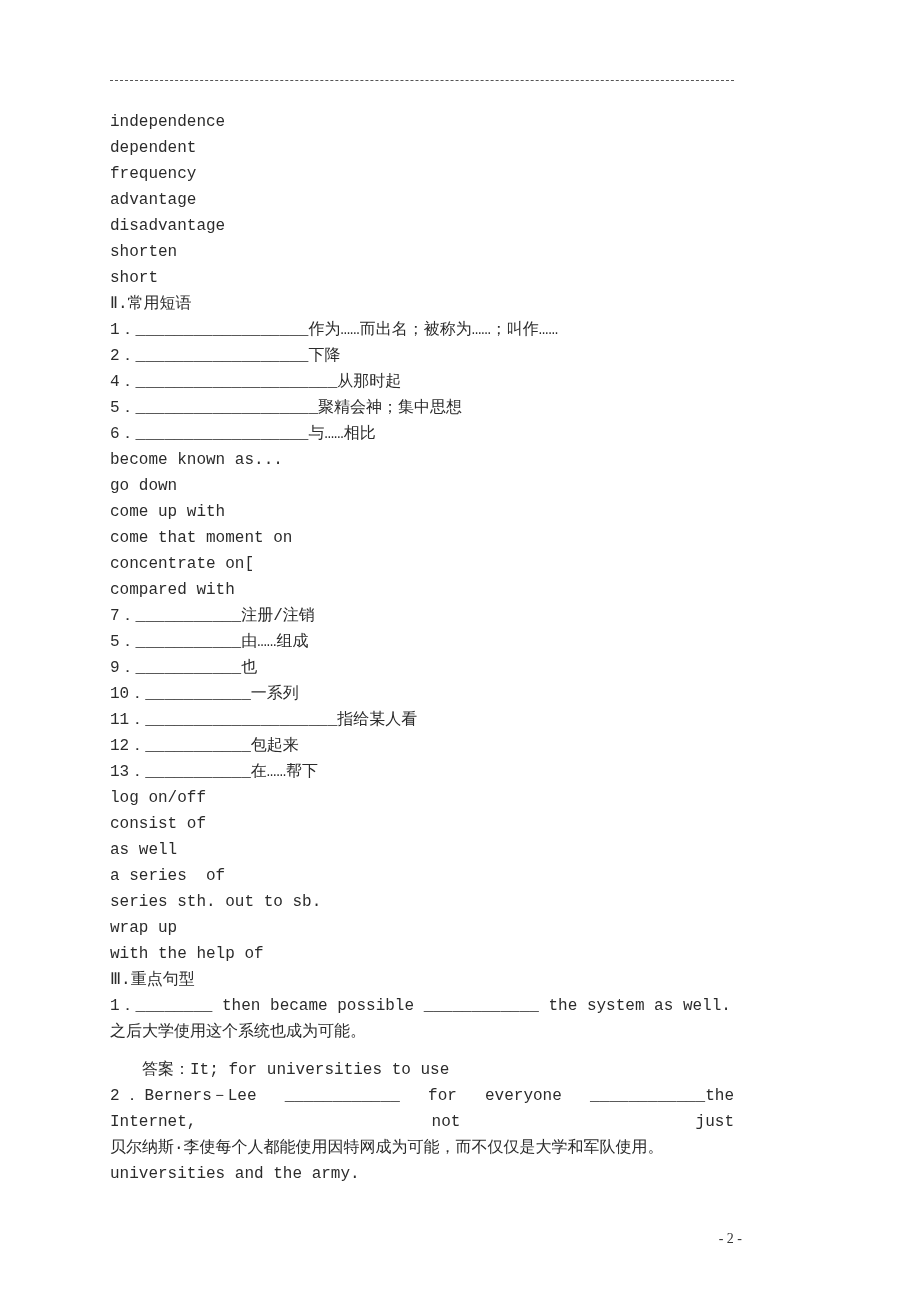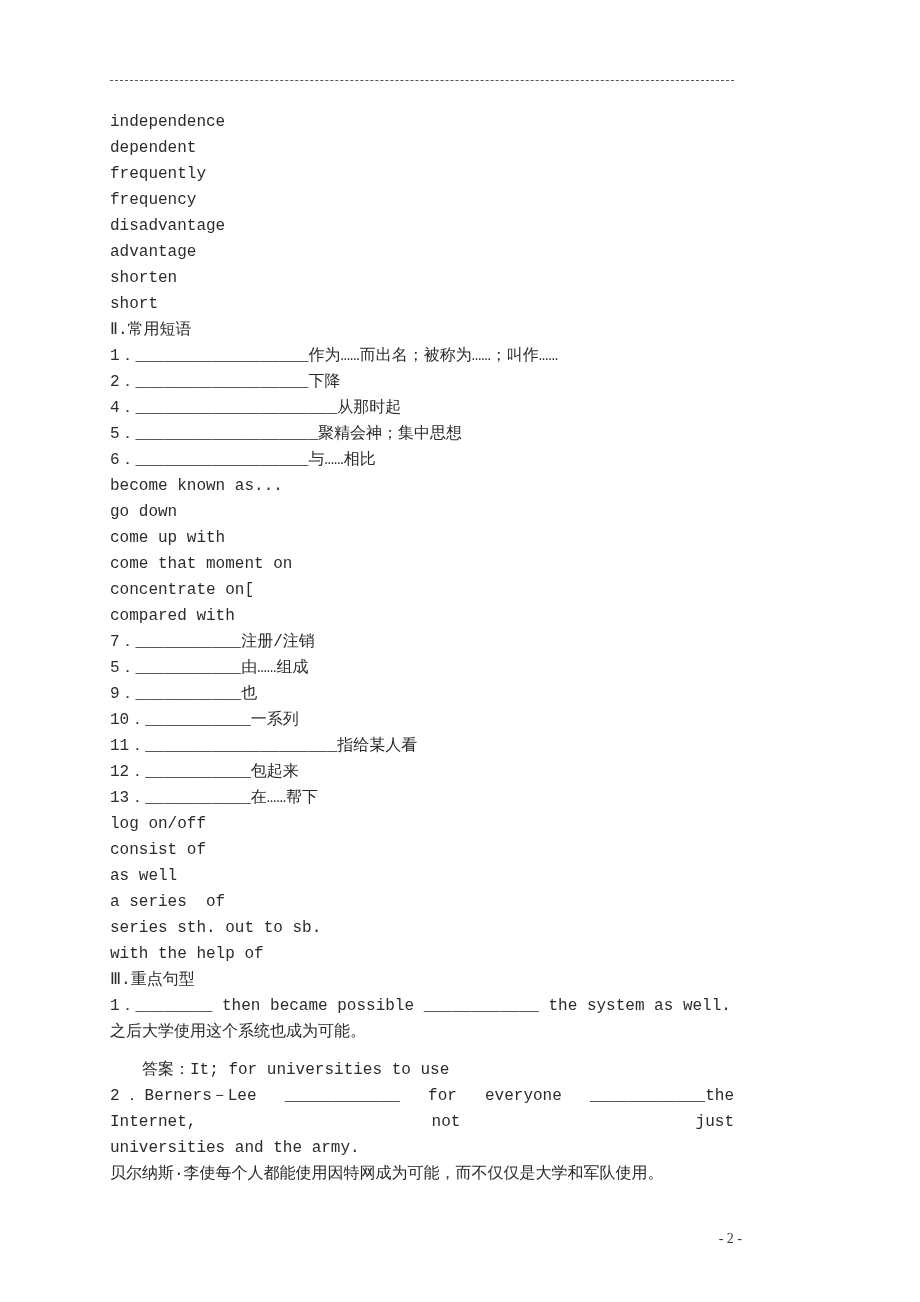--- a/index.html
+++ b/index.html
@@ -45,24 +45,23 @@
   }
 </style>
 </head>
 <body>
 
 <div class="page">
   <div class="rule"></div>
 
   <div class="line">independence</div>
   <div class="line">dependent</div>
-  <div class="line">frequently</div>
   <div class="line">frequency</div>
+  <div class="line">advantage</div>
   <div class="line">disadvantage</div>
-  <div class="line">advantage</div>
   <div class="line">shorten</div>
   <div class="line">short</div>
 
   <div class="line">Ⅱ.常用短语</div>
 
   <div class="line">1．__________________作为……而出名；被称为……；叫作……</div>
   <div class="line">2．__________________下降</div>
   <div class="line">4．_____________________从那时起</div>
   <div class="line">5．___________________聚精会神；集中思想</div>
   <div class="line">6．__________________与……相比</div>
@@ -81,26 +80,27 @@
   <div class="line">10．___________一系列</div>
   <div class="line">11．____________________指给某人看</div>
   <div class="line">12．___________包起来</div>
   <div class="line">13．___________在……帮下</div>
 
   <div class="line">log on/off</div>
   <div class="line">consist of</div>
   <div class="line">as well</div>
   <div class="line">a series  of</div>
   <div class="line">series sth. out to sb.</div>
+  <div class="line">wrap up</div>
   <div class="line">with the help of</div>
 
   <div class="line">Ⅲ.重点句型</div>
 
   <div class="line">1．________ then became possible ____________ the system as well.</div>
   <div class="line">之后大学使用这个系统也成为可能。</div>
   <div class="line indent">答案：It; for universities to use</div>
 
   <div class="line justify">2．Berners－Lee  ____________  for  everyone  ____________the  Internet,  not  just</div>
+  <div class="line">贝尔纳斯·李使每个人都能使用因特网成为可能，而不仅仅是大学和军队使用。</div>
   <div class="line">universities and the army.</div>
-  <div class="line">贝尔纳斯·李使每个人都能使用因特网成为可能，而不仅仅是大学和军队使用。</div>
 
   <div class="footer">- 2 -</div>
 </div>
 
 </body></html>

